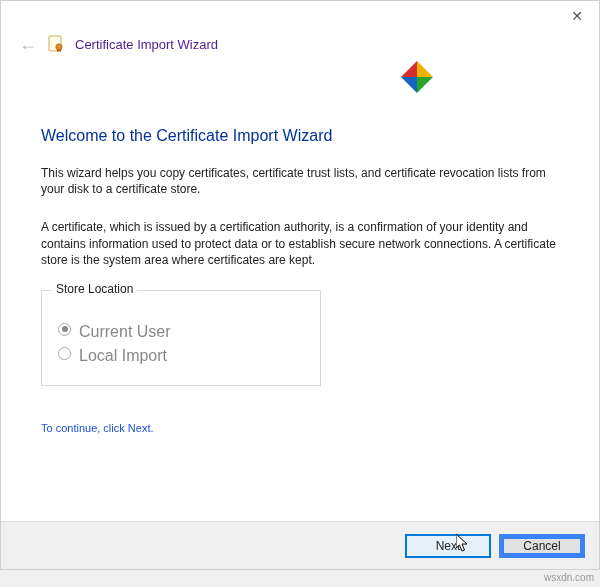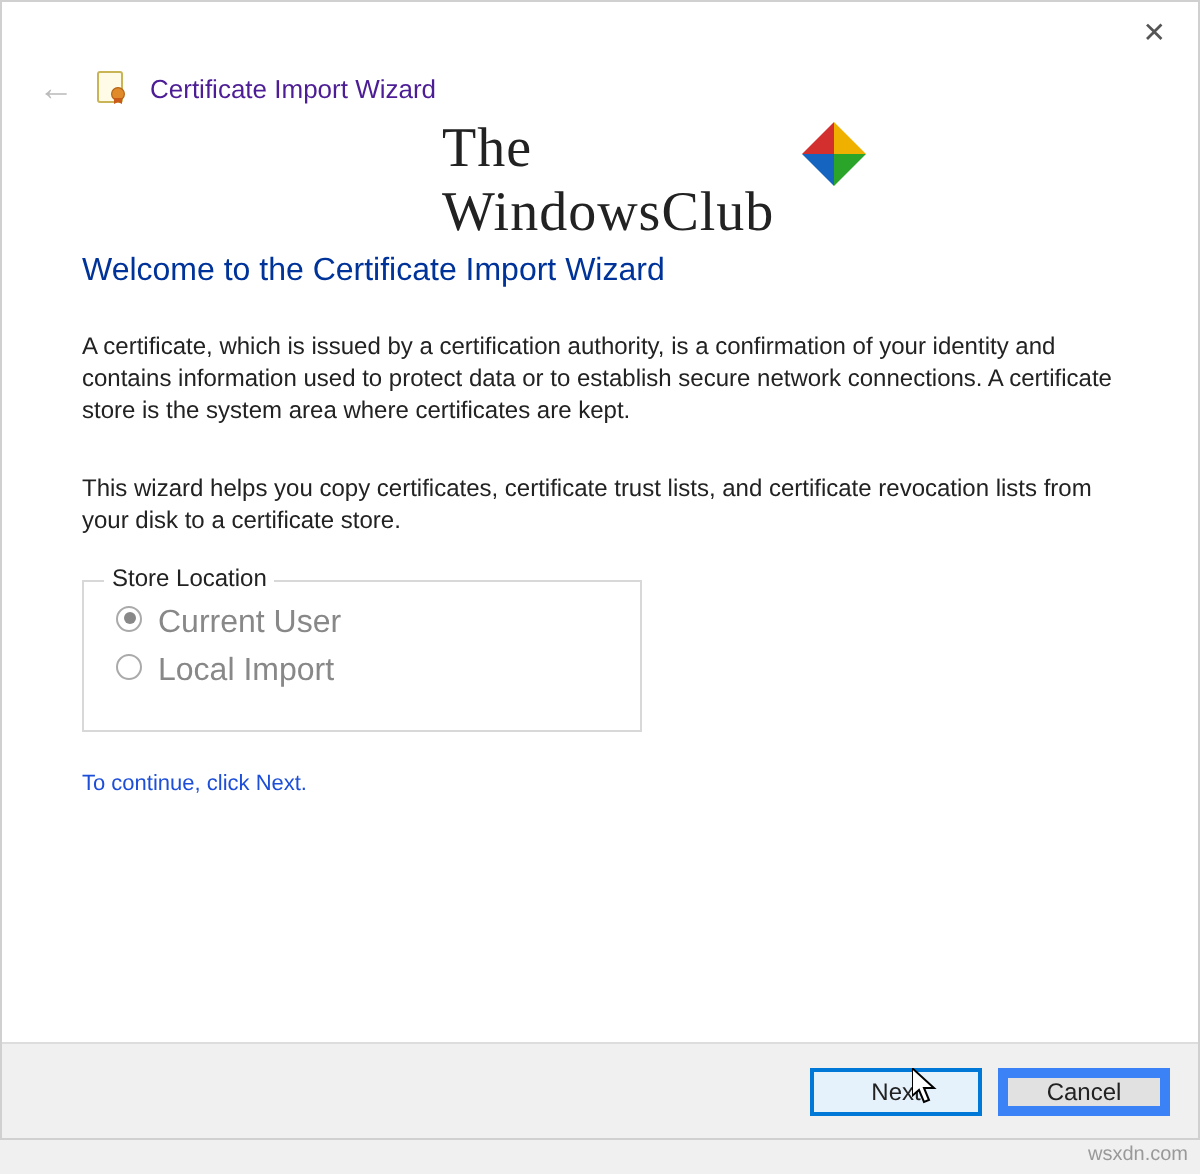--- a/index.html
+++ b/index.html
@@ -97,23 +97,23 @@
     }
     .para {
       color: #222;
       font-size: 12px;
       line-height: 1.35;
       margin-bottom: 22px;
     }
     .groupbox {
       border: 1px solid #d8d8d8;
       width: 280px;
-      padding: 6px 16px 14px 16px;
+      padding: 26px 16px 14px 16px;
       margin-top: 8px;
-      margin-bottom: 20px;
+      margin-bottom: 36px;
       position: relative;
     }
     .groupbox-legend {
       position: absolute;
       top: -9px;
       left: 10px;
       background: #fff;
       padding: 0 4px;
       font-size: 12px;
       color: #222;
@@ -206,39 +206,35 @@
     <span class="wizard-icon">
       <svg viewBox="0 0 18 18">
         <rect x="2" y="1" width="12" height="15" rx="1" fill="#fffbe6" stroke="#c9b456" stroke-width="1"></rect>
         <circle cx="12" cy="12" r="3.2" fill="#e08a2a" stroke="#b3661a" stroke-width="0.6"></circle>
         <path d="M10 14 L10 17 L12 16 L14 17 L14 14 Z" fill="#c95a1a"></path>
       </svg>
     </span>
     <span class="wizard-title">Certificate Import Wizard</span>
   </div>
 
-  <div class="watermark">
-    <div class="line1">The</div>
-    <div class="line2">WindowsClub</div>
-  </div>
   <div class="watermark-logo">
     <svg viewBox="0 0 36 36">
       <polygon points="18,2 34,18 18,18" fill="#f0b000"></polygon>
       <polygon points="34,18 18,34 18,18" fill="#2aa52a"></polygon>
       <polygon points="18,34 2,18 18,18" fill="#1565c0"></polygon>
       <polygon points="2,18 18,2 18,18" fill="#d32f2f"></polygon>
     </svg>
   </div>
 
   <div class="content">
     <h1 class="heading">Welcome to the Certificate Import Wizard</h1>
 
+    <p class="para">This wizard helps you copy certificates, certificate trust lists, and certificate revocation lists from your disk to a certificate store.</p>
+
     <p class="para">A certificate, which is issued by a certification authority, is a confirmation of your identity and contains information used to protect data or to establish secure network connections. A certificate store is the system area where certificates are kept.</p>
-
-    <p class="para">This wizard helps you copy certificates, certificate trust lists, and certificate revocation lists from your disk to a certificate store.</p>
 
     <div class="groupbox">
       <span class="groupbox-legend">Store Location</span>
 
       <div class="radio-row">
         <span class="radio-circle">
             <span class="radio-dot"></span>
           </span>
         <span>Current User</span>
       </div>

